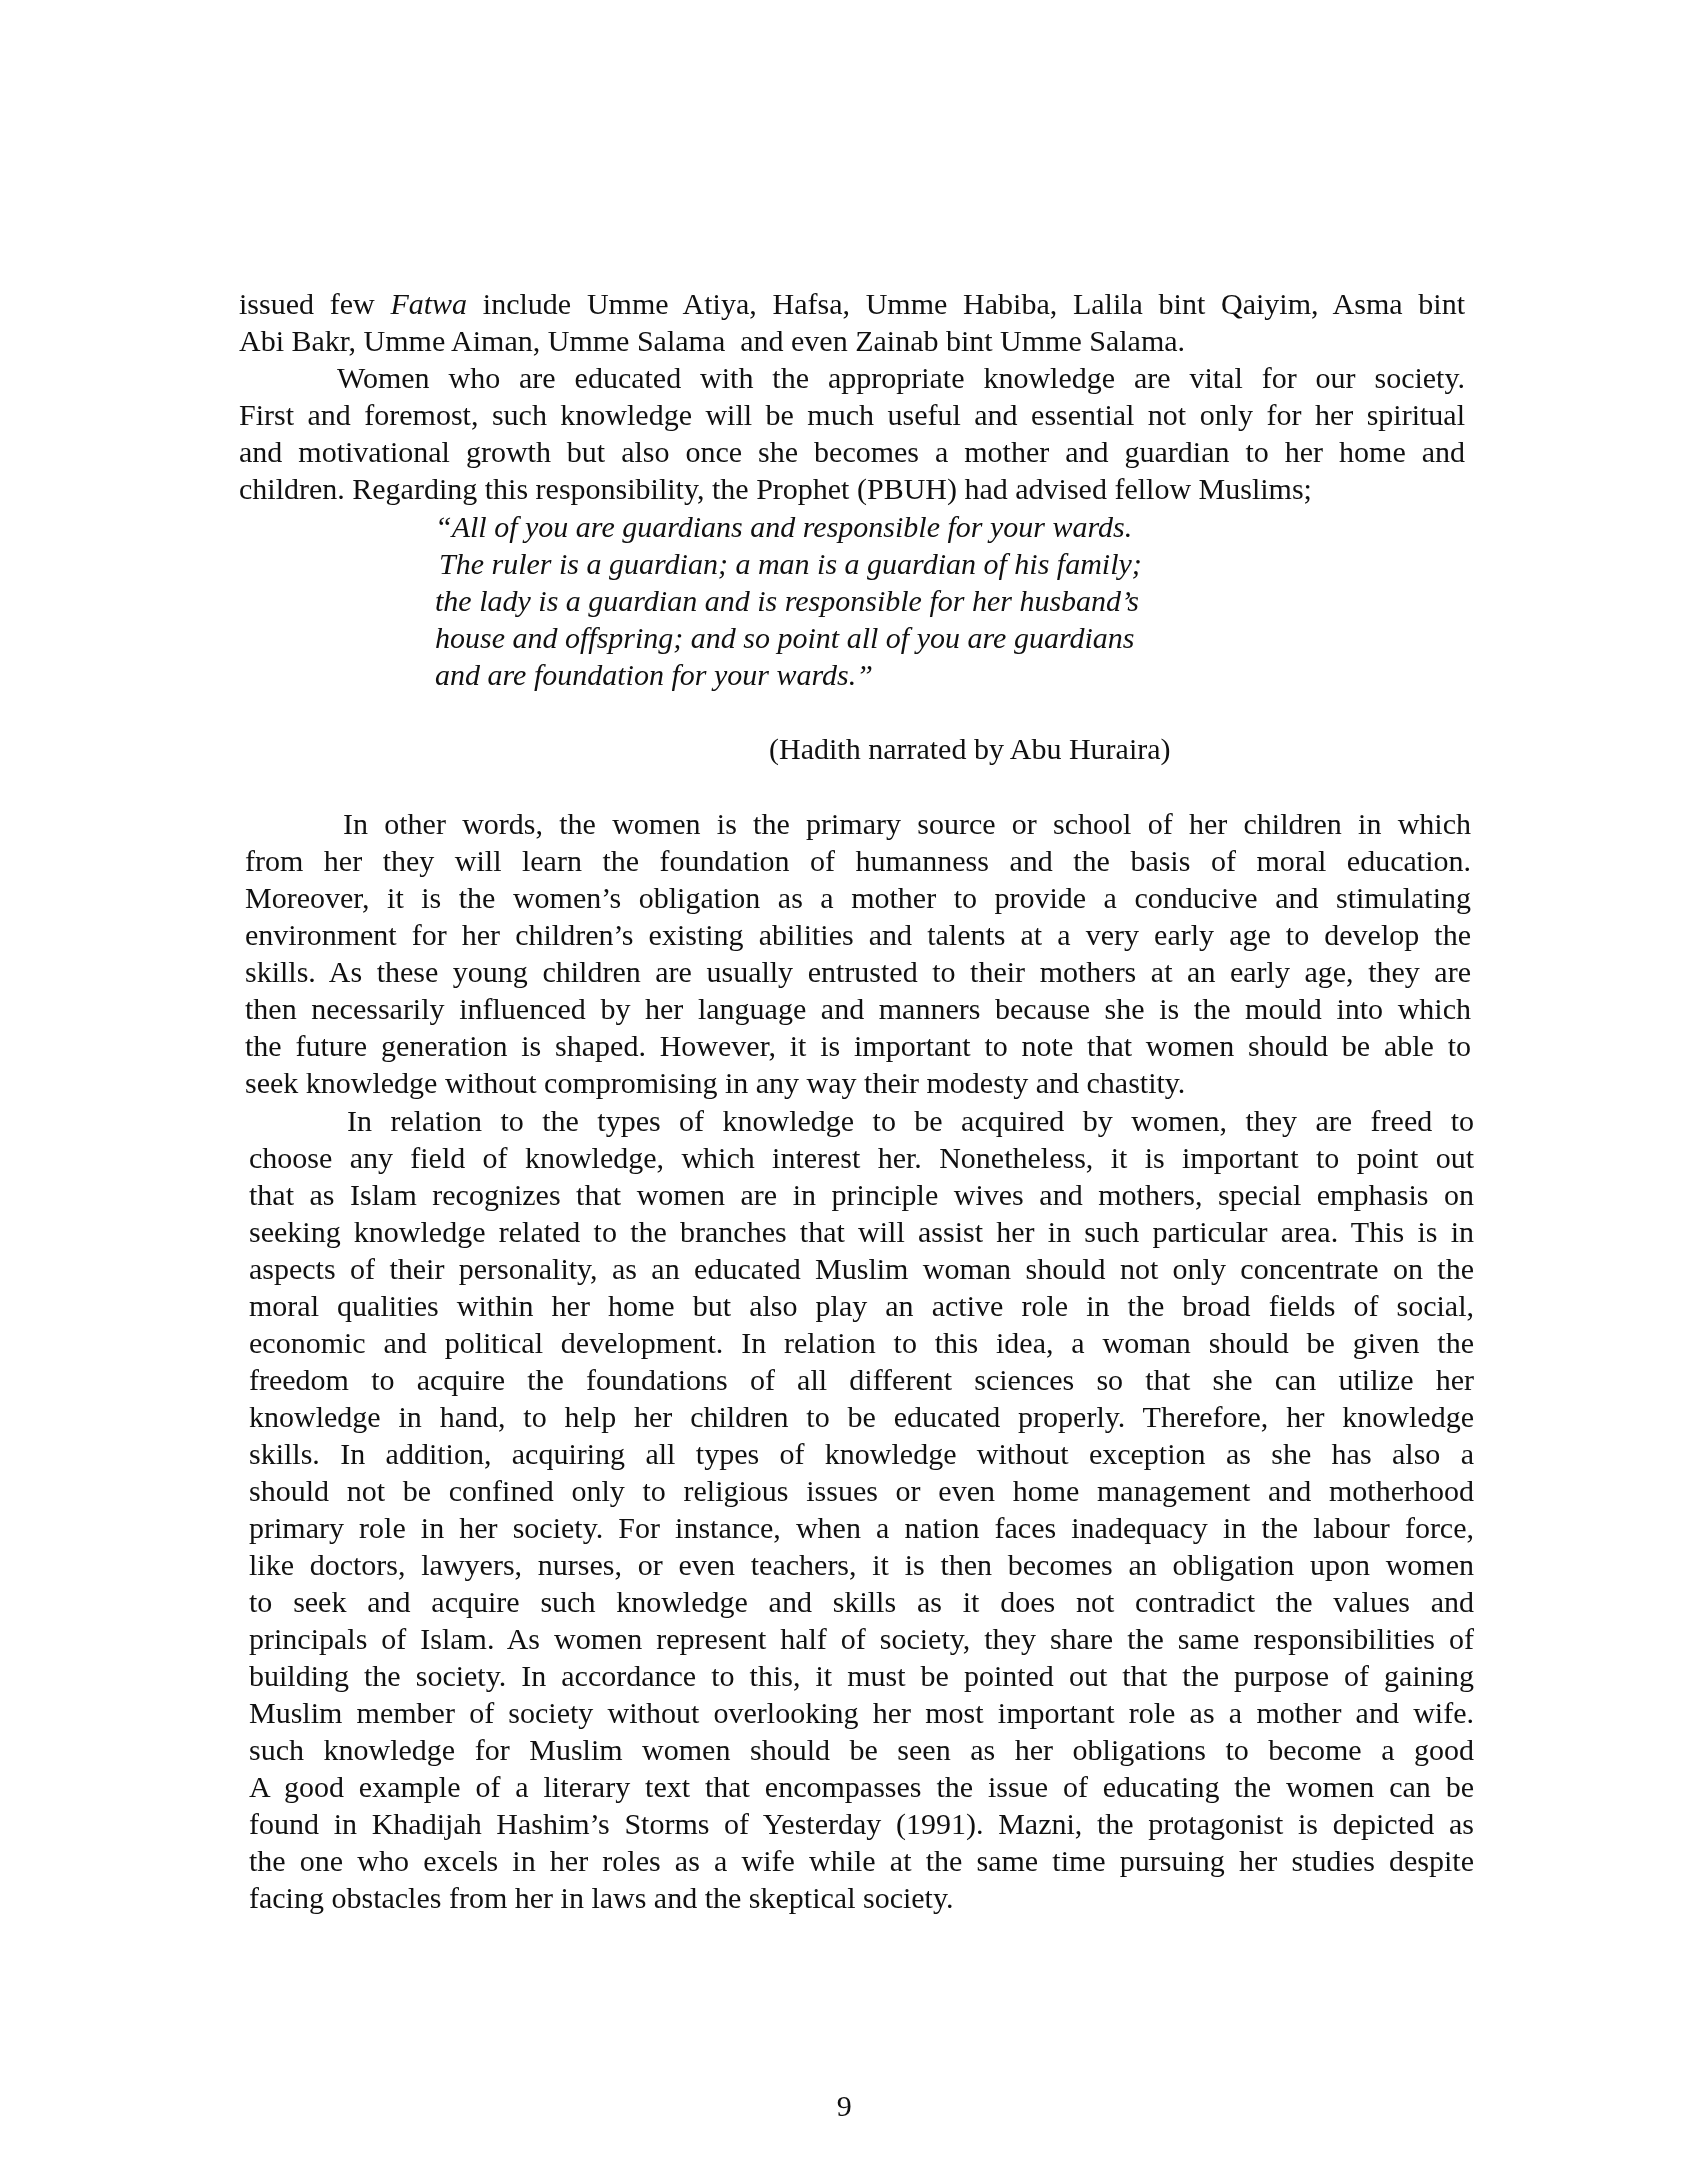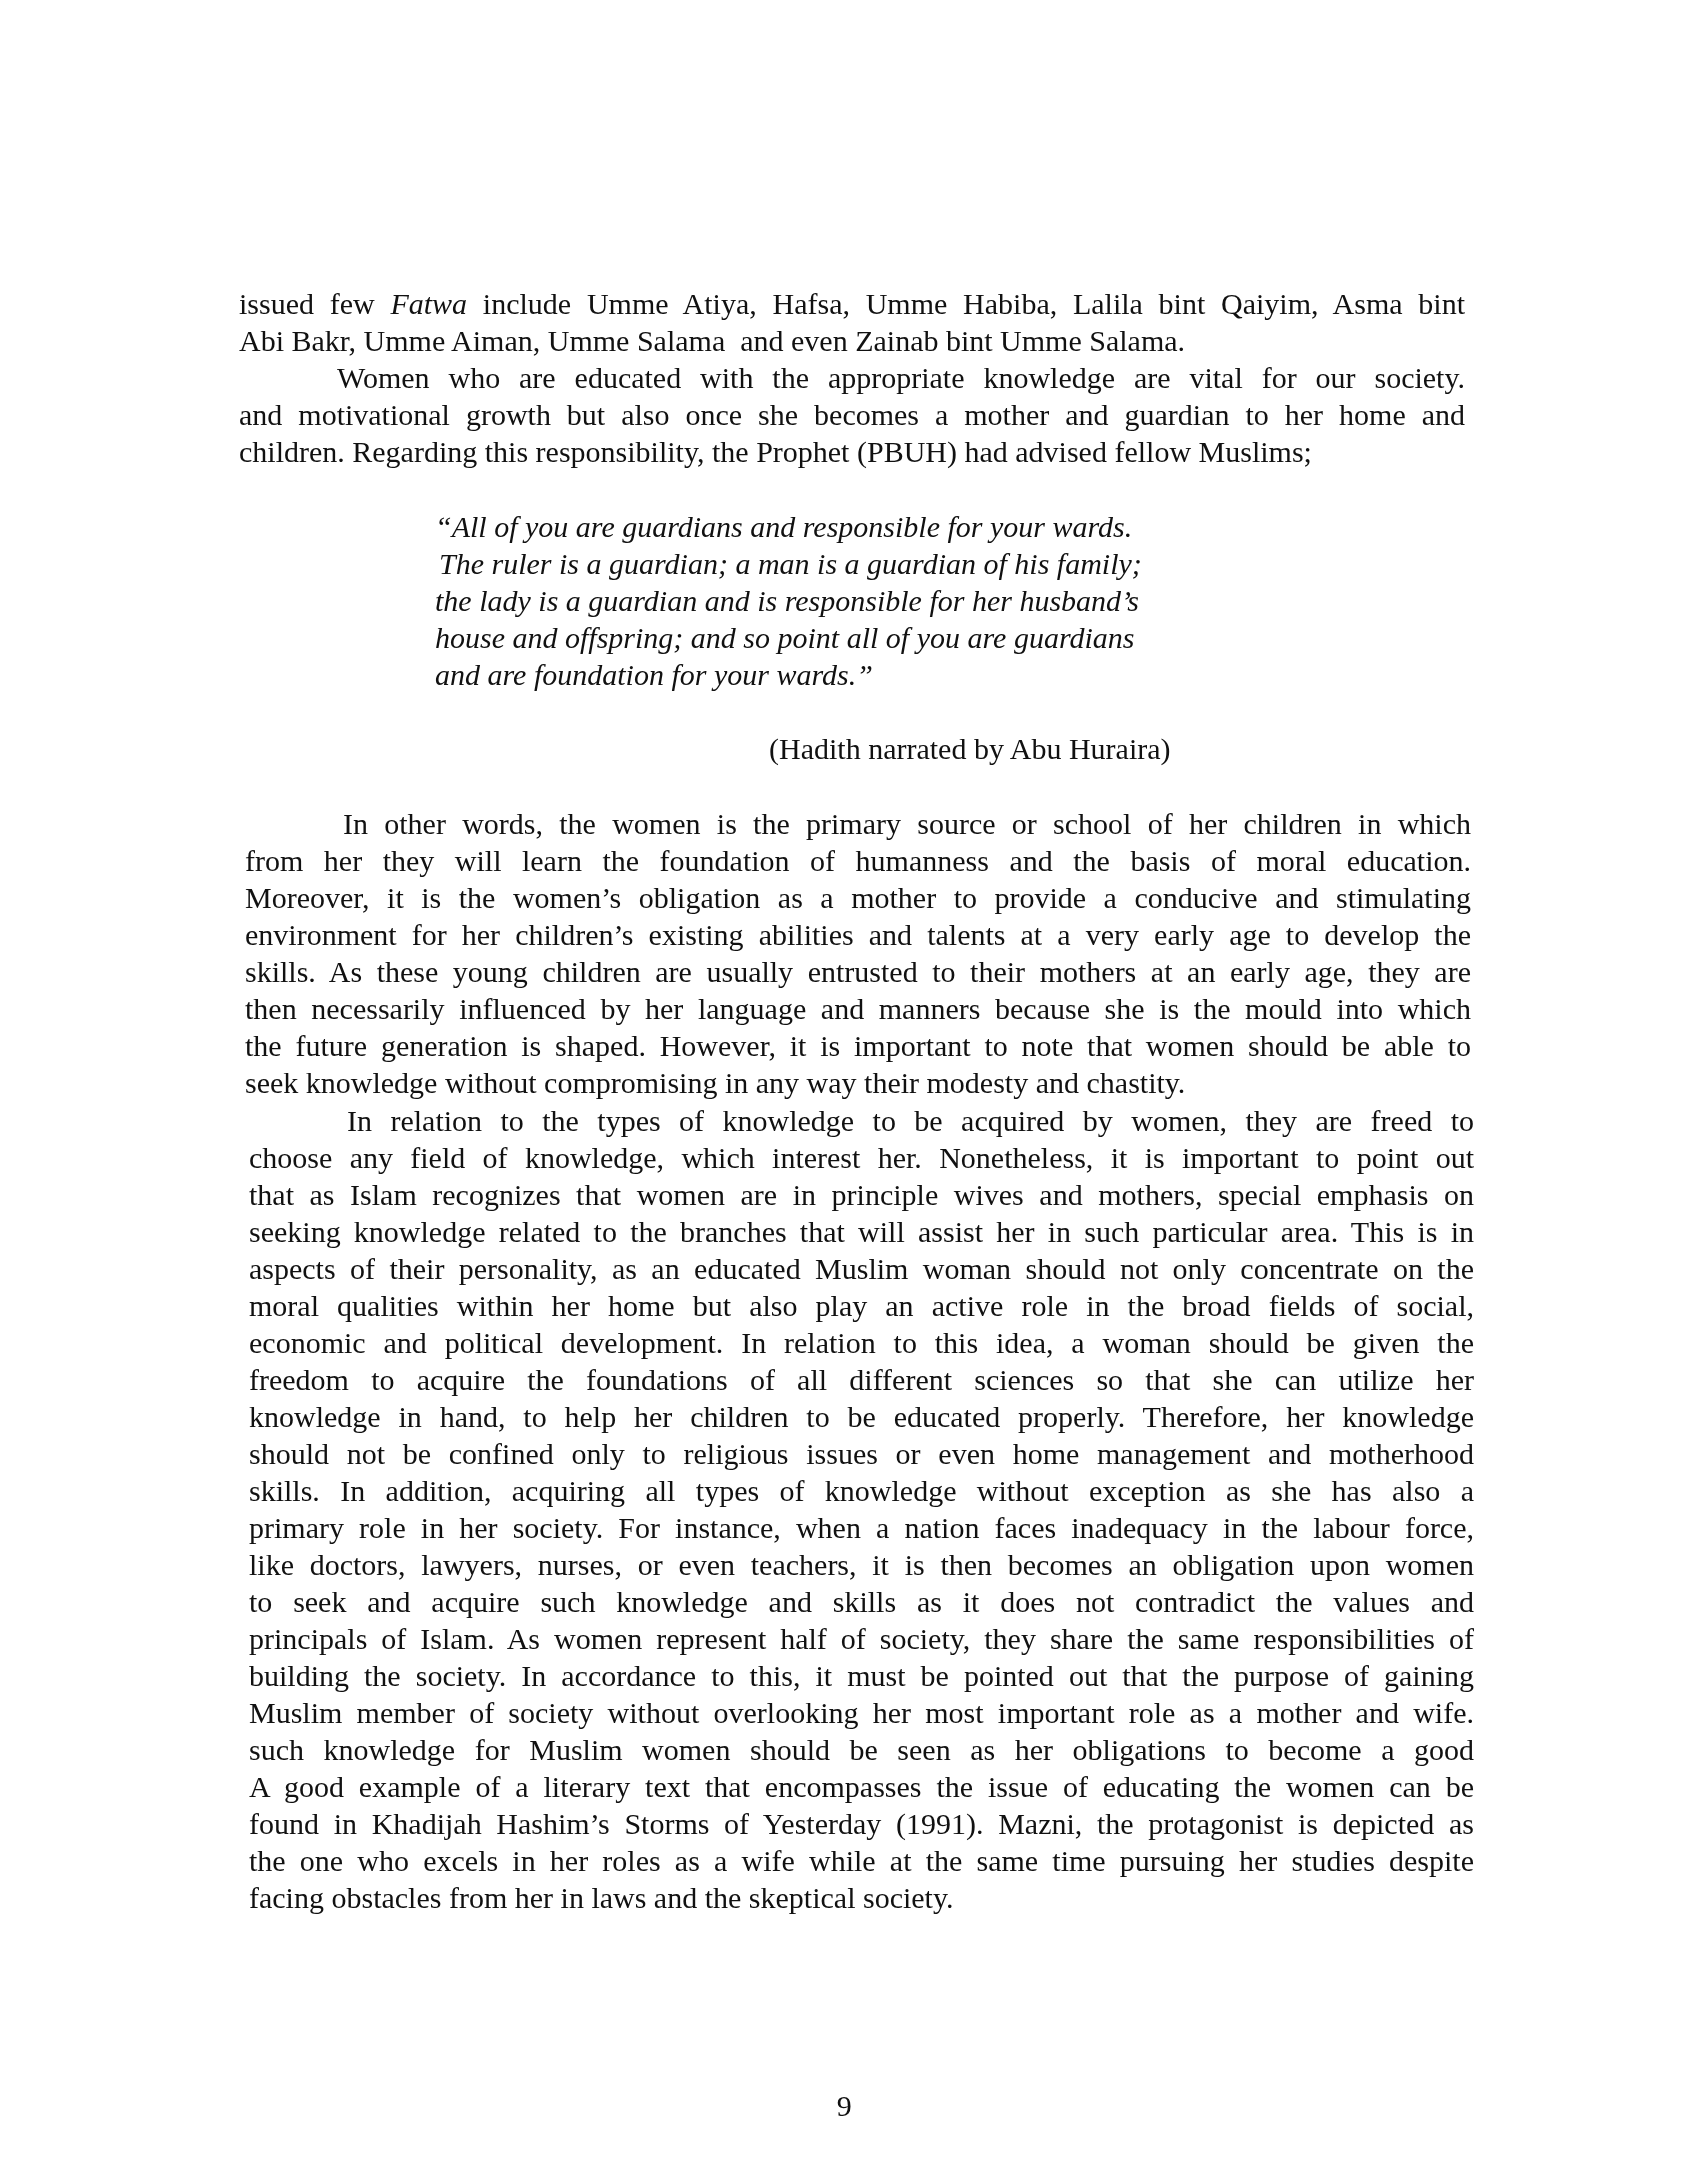--- a/index.html
+++ b/index.html
@@ -29,20 +29,21 @@
 </style>
 </head>
 <body>
 
 <div class="page">
 
   <div id="block-p1" class="txt">
     <span class="ln"><span>issued few </span><em>Fatwa</em><span> include Umme Atiya, Hafsa, Umme Habiba, Lalila bint Qaiyim, Asma bint</span></span>
     <span class="ln last" style="white-space:pre;">Abi Bakr, Umme Aiman, Umme Salama  and even Zainab bint Umme Salama.</span>
     <span class="ln indent">Women who are educated with the appropriate knowledge are vital for our society.</span>
+    <span class="ln">First and foremost, such knowledge will be much useful and essential not only for her spiritual</span>
     <span class="ln">and motivational growth but also once she becomes a mother and guardian to her home and</span>
     <span class="ln last">children. Regarding this responsibility, the Prophet (PBUH) had advised fellow Muslims;</span>
   </div>
 
   <div id="block-quote" class="txt quote">
     <span class="ln">“All of you are guardians and responsible for your wards.</span>
     <span class="ln sp">The ruler is a guardian; a man is a guardian of his family;</span>
     <span class="ln">the lady is a guardian and is responsible for her husband’s</span>
     <span class="ln">house and offspring; and so point all of you are guardians</span>
     <span class="ln">and are foundation for your wards.”</span>
@@ -64,22 +65,22 @@
   <div id="block-p4" class="txt">
     <span class="ln indent">In relation to the types of knowledge to be acquired by women, they are freed to</span>
     <span class="ln">choose any field of knowledge, which interest her. Nonetheless, it is important to point out</span>
     <span class="ln">that as Islam recognizes that women are in principle wives and mothers, special emphasis on</span>
     <span class="ln">seeking knowledge related to the branches that will assist her in such particular area. This is in</span>
     <span class="ln">aspects of their personality, as an educated Muslim woman should not only concentrate on the</span>
     <span class="ln">moral qualities within her home but also play an active role in the broad fields of social,</span>
     <span class="ln">economic and political development. In relation to this idea, a woman should be given the</span>
     <span class="ln">freedom to acquire the foundations of all different sciences so that she can utilize her</span>
     <span class="ln">knowledge in hand, to help her children to be educated properly. Therefore, her knowledge</span>
+    <span class="ln">skills. In addition, acquiring all types of knowledge without exception as she has also a</span>
     <span class="ln">should not be confined only to religious issues or even home management and motherhood</span>
-    <span class="ln">skills. In addition, acquiring all types of knowledge without exception as she has also a</span>
     <span class="ln">primary role in her society.  For instance, when a nation faces inadequacy in the labour force,</span>
     <span class="ln">like doctors, lawyers, nurses, or even teachers, it is then becomes an obligation upon women</span>
     <span class="ln">to seek and acquire such knowledge and skills as it does not contradict the values and</span>
     <span class="ln">principals of Islam. As women represent half of society, they share the same responsibilities of</span>
     <span class="ln">building the society. In accordance to this, it must be pointed out that the purpose of gaining</span>
     <span class="ln">Muslim member of society without overlooking her most important role as a mother and wife.</span>
     <span class="ln">such knowledge for Muslim women should be seen as her obligations to become a good</span>
     <span class="ln">A good example of a literary text that encompasses the issue of educating the women can be</span>
     <span class="ln">found in Khadijah Hashim’s Storms of Yesterday (1991). Mazni, the protagonist is depicted as</span>
     <span class="ln">the one who excels in her roles as a wife while at the same time pursuing her studies despite</span>

